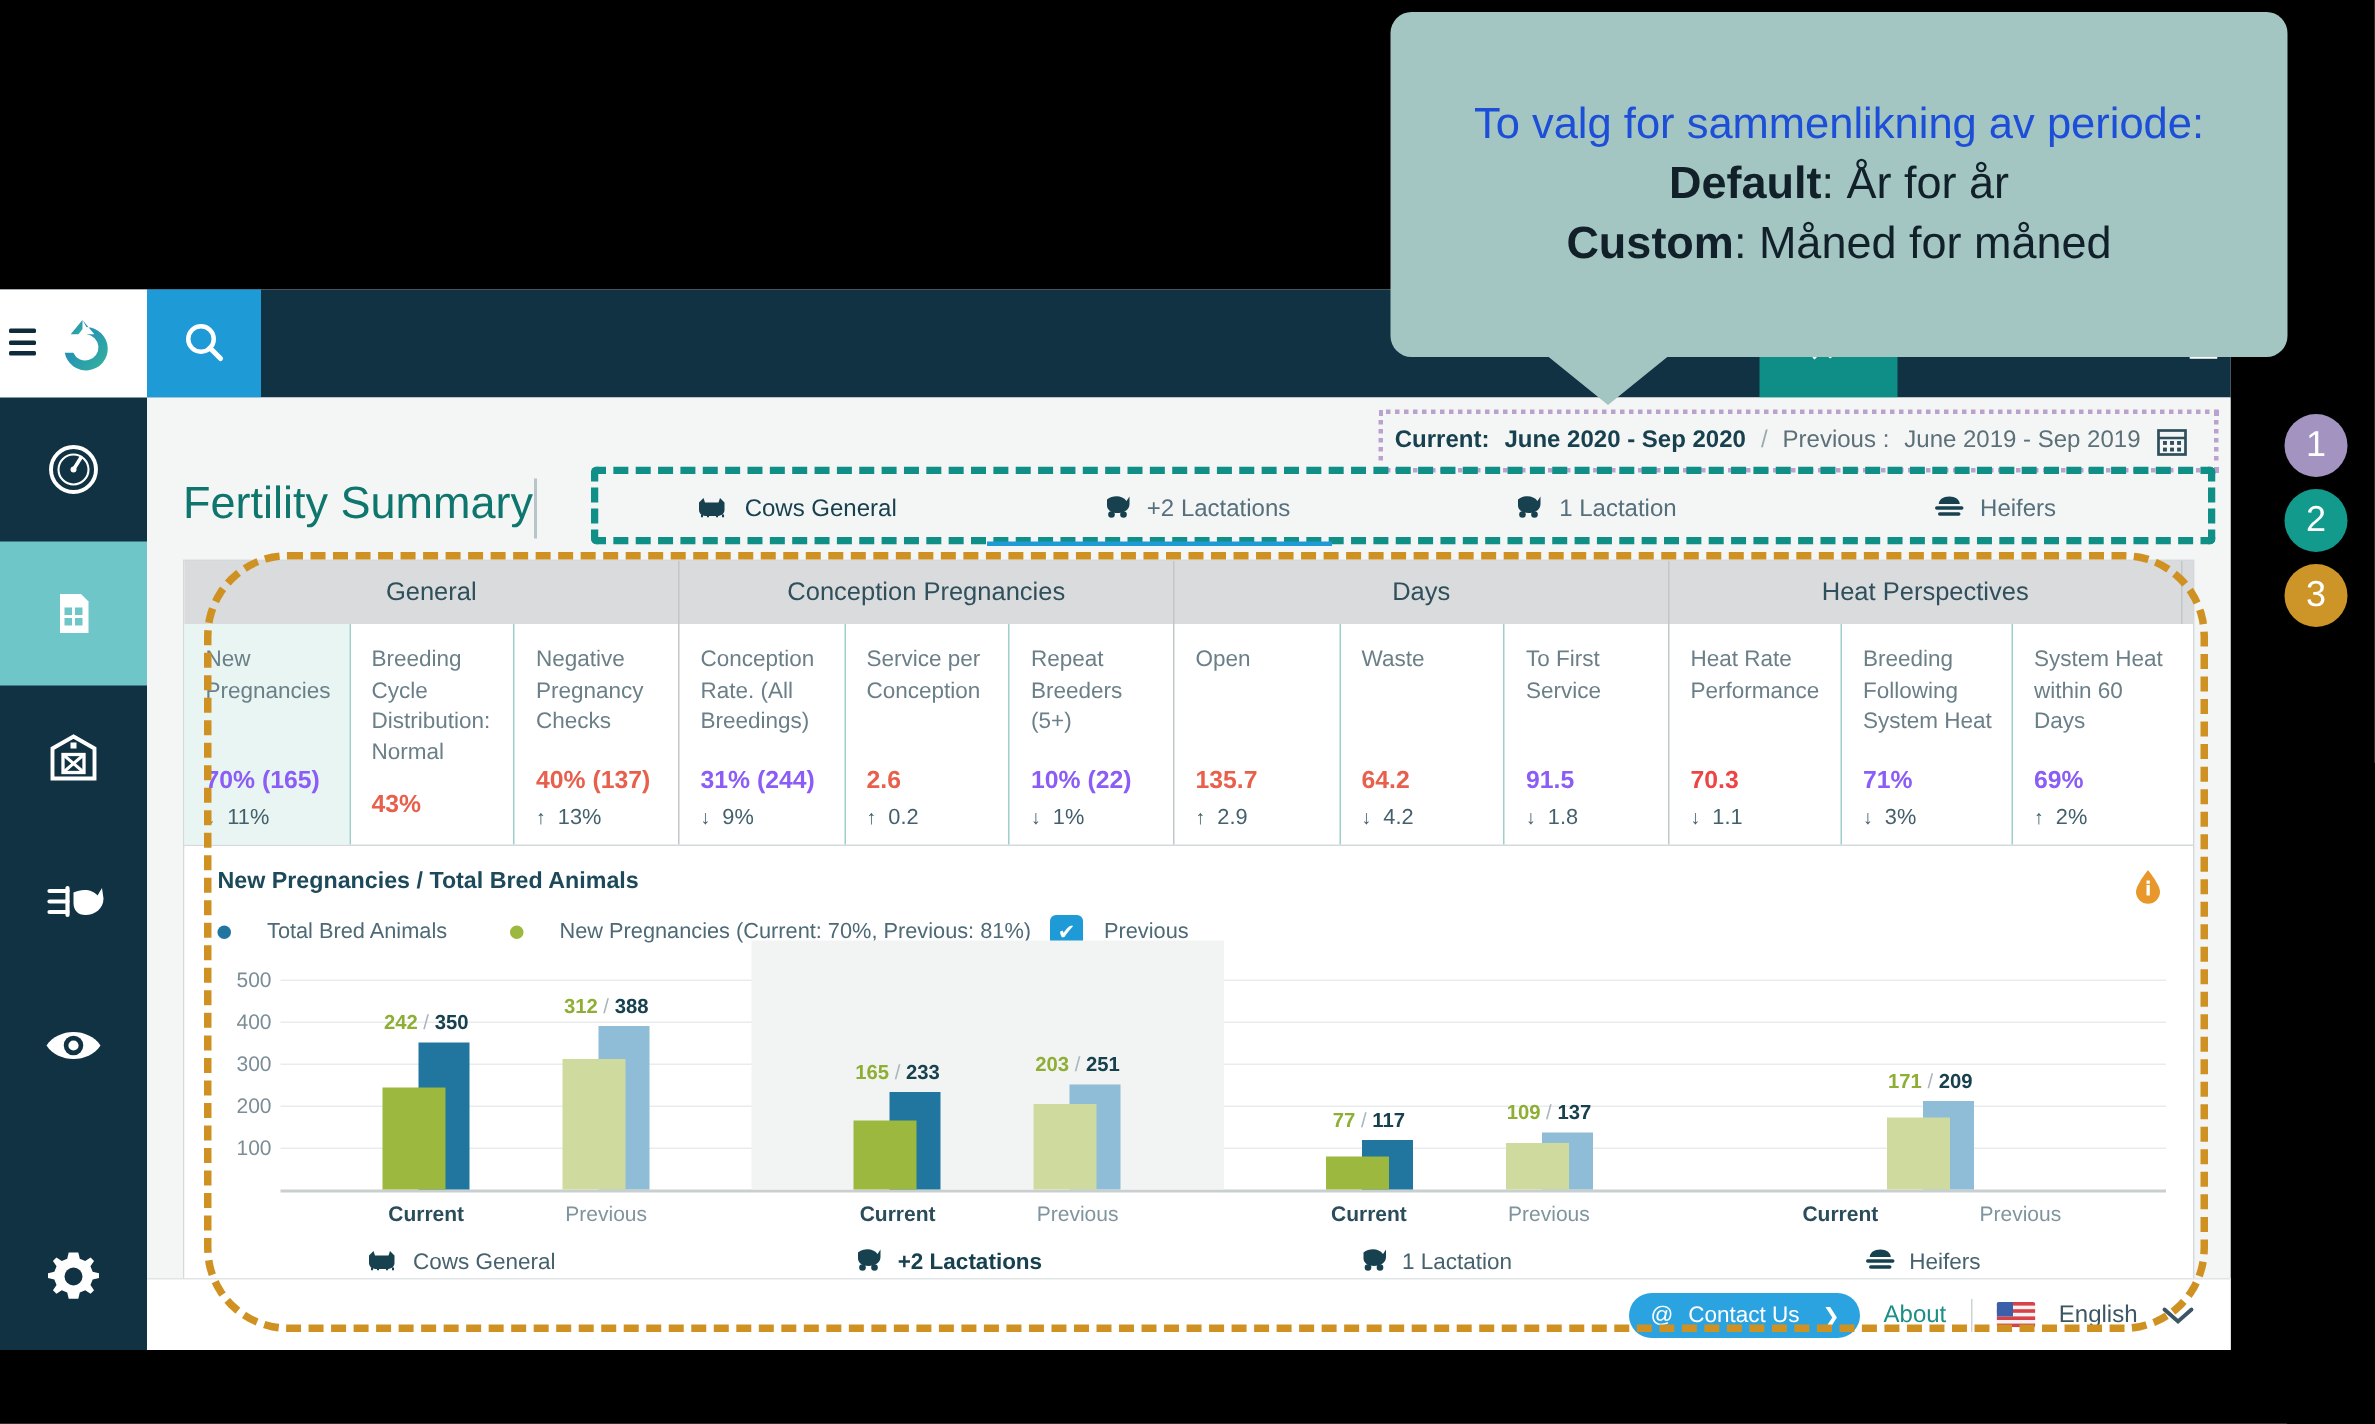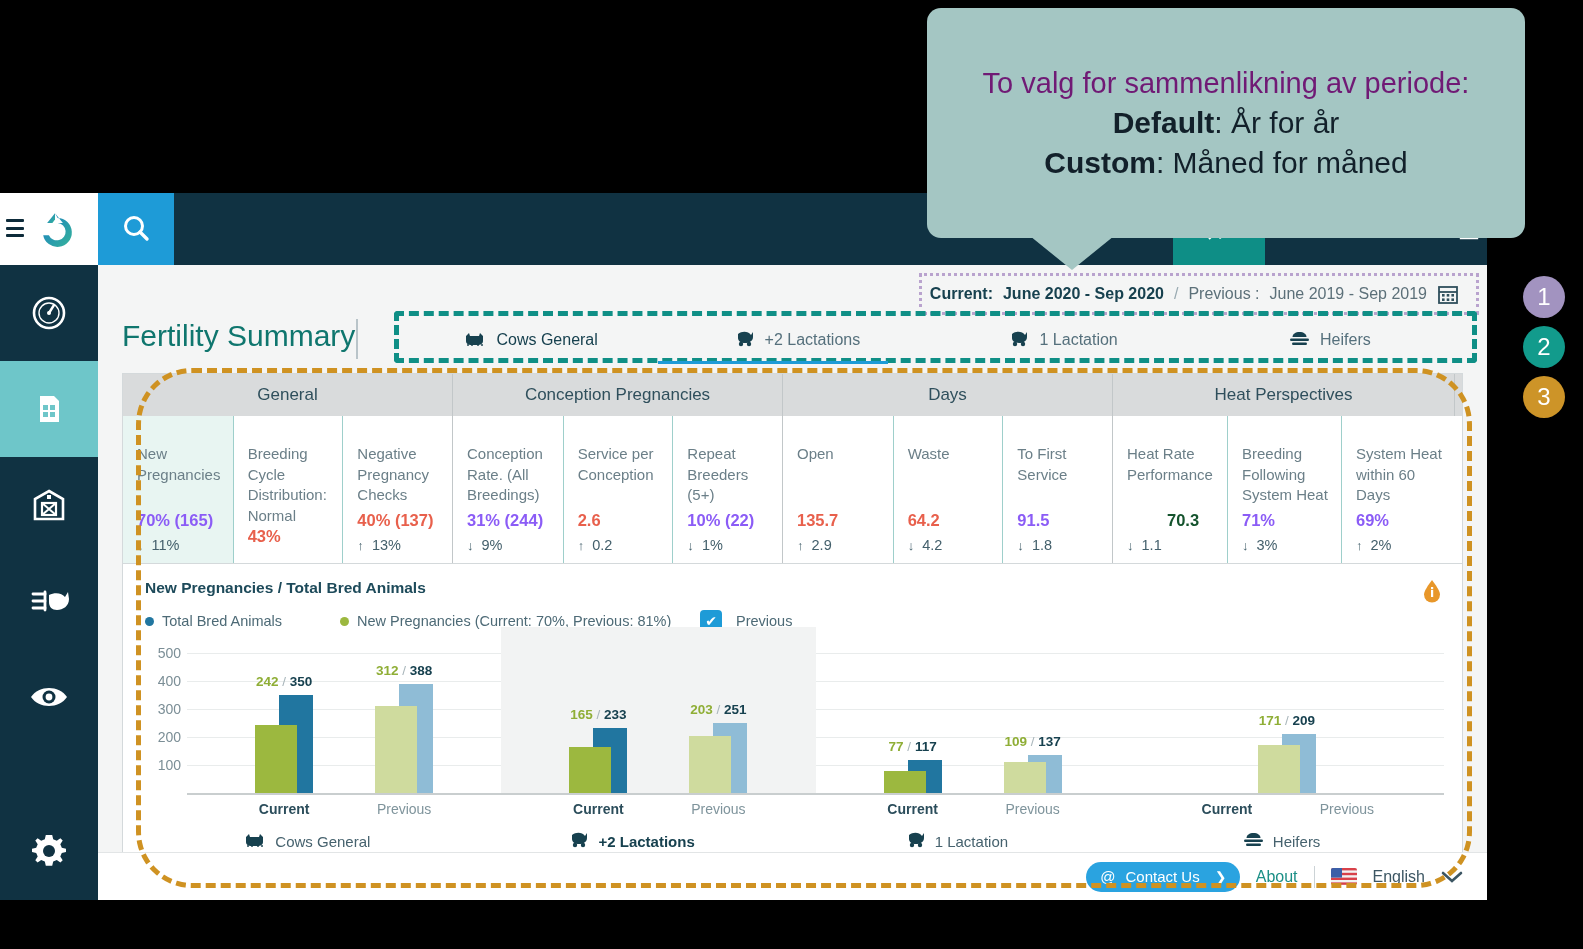--- a/index.html
+++ b/index.html
@@ -59,37 +59,37 @@
 
   
   .card { position:absolute; left:24px; top:108px; right:24px; bottom:40px; background:#fff;
       border:1px solid #d4d9db; }
   .kpi-head { display:flex; height:42px; background:#d9dbdc; }
   .kpi-head .g { display:flex; align-items:center; justify-content:center;
       font-size:17px; color:#2f4f5c; border-right:1px solid #c2c7c9; }
   .kpi-body { display:flex; height:148px; border-bottom:1px solid #d4d9db; }
   .kpi-group { display:flex; border-right:1px solid #c2c7c9; }
   .kpi-group:last-child { border-right:none; }
-  .kpi { position:relative; padding:28px 10px 10px 14px; border-left:1px solid #9ecfcb;
+  .kpi { position:relative; padding:14px 10px 10px 14px; border-left:1px solid #9ecfcb;
       display:flex; flex-direction:column; justify-content:space-between; }
   .kpi.first { border-left:none; }
   .kpi.hl { background:#e8f5f2; }
   .kpi .kname { font-size:15px; color:#6b7f88; line-height:1.38; }
   .kpi .kvals { }
   .kpi .kval { font-size:16.5px; font-weight:bold; color:#8b5cf6; margin-bottom:7px; }
   .kpi .kval.red { color:#e8604c; }
-  .kpi .kval.green { color:#14532d;margin-left:40px; }
+  .kpi .kval.green { color:#ef4444; }
   .kpi .kdelta { font-size:14.5px; color:#44606c; }
   .kpi .kdelta .ar { font-weight:bold; font-size:13px; }
 
   
   .chart-panel { position:absolute; left:0; right:0; top:191px; bottom:0; background:#fff; padding:14px 18px 0 22px; }
   .ct { font-size:15.5px; font-weight:bold; color:#1d4a5a; }
   .legend { display:flex; align-items:center; margin-top:13px; font-size:14.5px; color:#4d6a76; }
-  .legend .li { display:flex; align-items:center; gap:8px; }
+  .legend .li { display:flex; align-items:center; gap:24px; }
   .dot { width:9px; height:9px; border-radius:50%; display:inline-block; }
   .chk { width:22px; height:22px; border-radius:4px; background:#1e9bd7; color:#fff;
       display:flex; align-items:center; justify-content:center; font-size:14px; }
   .info-drop { position:absolute; right:20px; top:14px; }
 
   .plot { position:absolute; left:22px; right:18px; top:88px; height:140px; }
   .yaxis { position:absolute; left:0; top:0; width:40px; height:140px; }
   .ylab { position:absolute; right:4px; font-size:14px; color:#7b8e96; transform:translateY(-50%); }
   .grid { position:absolute; left:42px; right:0; top:0; bottom:0; }
   .gl { position:absolute; left:0; right:0; height:1px; background:#e9ecec; }
@@ -125,21 +125,21 @@
       align-items:center; justify-content:center; font-size:14px; }
   .about { color:#1b8f86; font-size:16px; }
   .fdiv { width:1px; height:22px; background:#ccd3d6; }
   .flag { width:26px; height:17px; position:relative; overflow:hidden; border-radius:2px; }
   .lang { font-size:16px; color:#3c5663; }
 
   
   .callout { position:absolute; left:927px; top:8px; width:598px; height:230px;
       background:#a4c6c3; border-radius:14px; z-index:40;
       display:flex; flex-direction:column; align-items:center; justify-content:center; gap:6px; }
-  .callout .l1 { font-size:29px; color:#701a75; }
+  .callout .l1 { font-size:29px; color:#1d4ed8; }
   .callout .l2, .callout .l3 { font-size:30px; color:#12202a; }
   .callout b { font-weight:bold; }
   .tail { position:absolute; left:1030px; top:236px; width:0; height:0; z-index:39;
       border-left:42px solid transparent; border-right:42px solid transparent;
       border-top:34px solid #a4c6c3; }
 
   .badge { position:absolute; right:18px; width:42px; height:42px; border-radius:50%;
       color:#fff; font-size:24px; display:flex; align-items:center; justify-content:center; z-index:45; }
   .b1 { top:276px; background:#a293c0; }
   .b2 { top:326px; background:#129b8c; }

